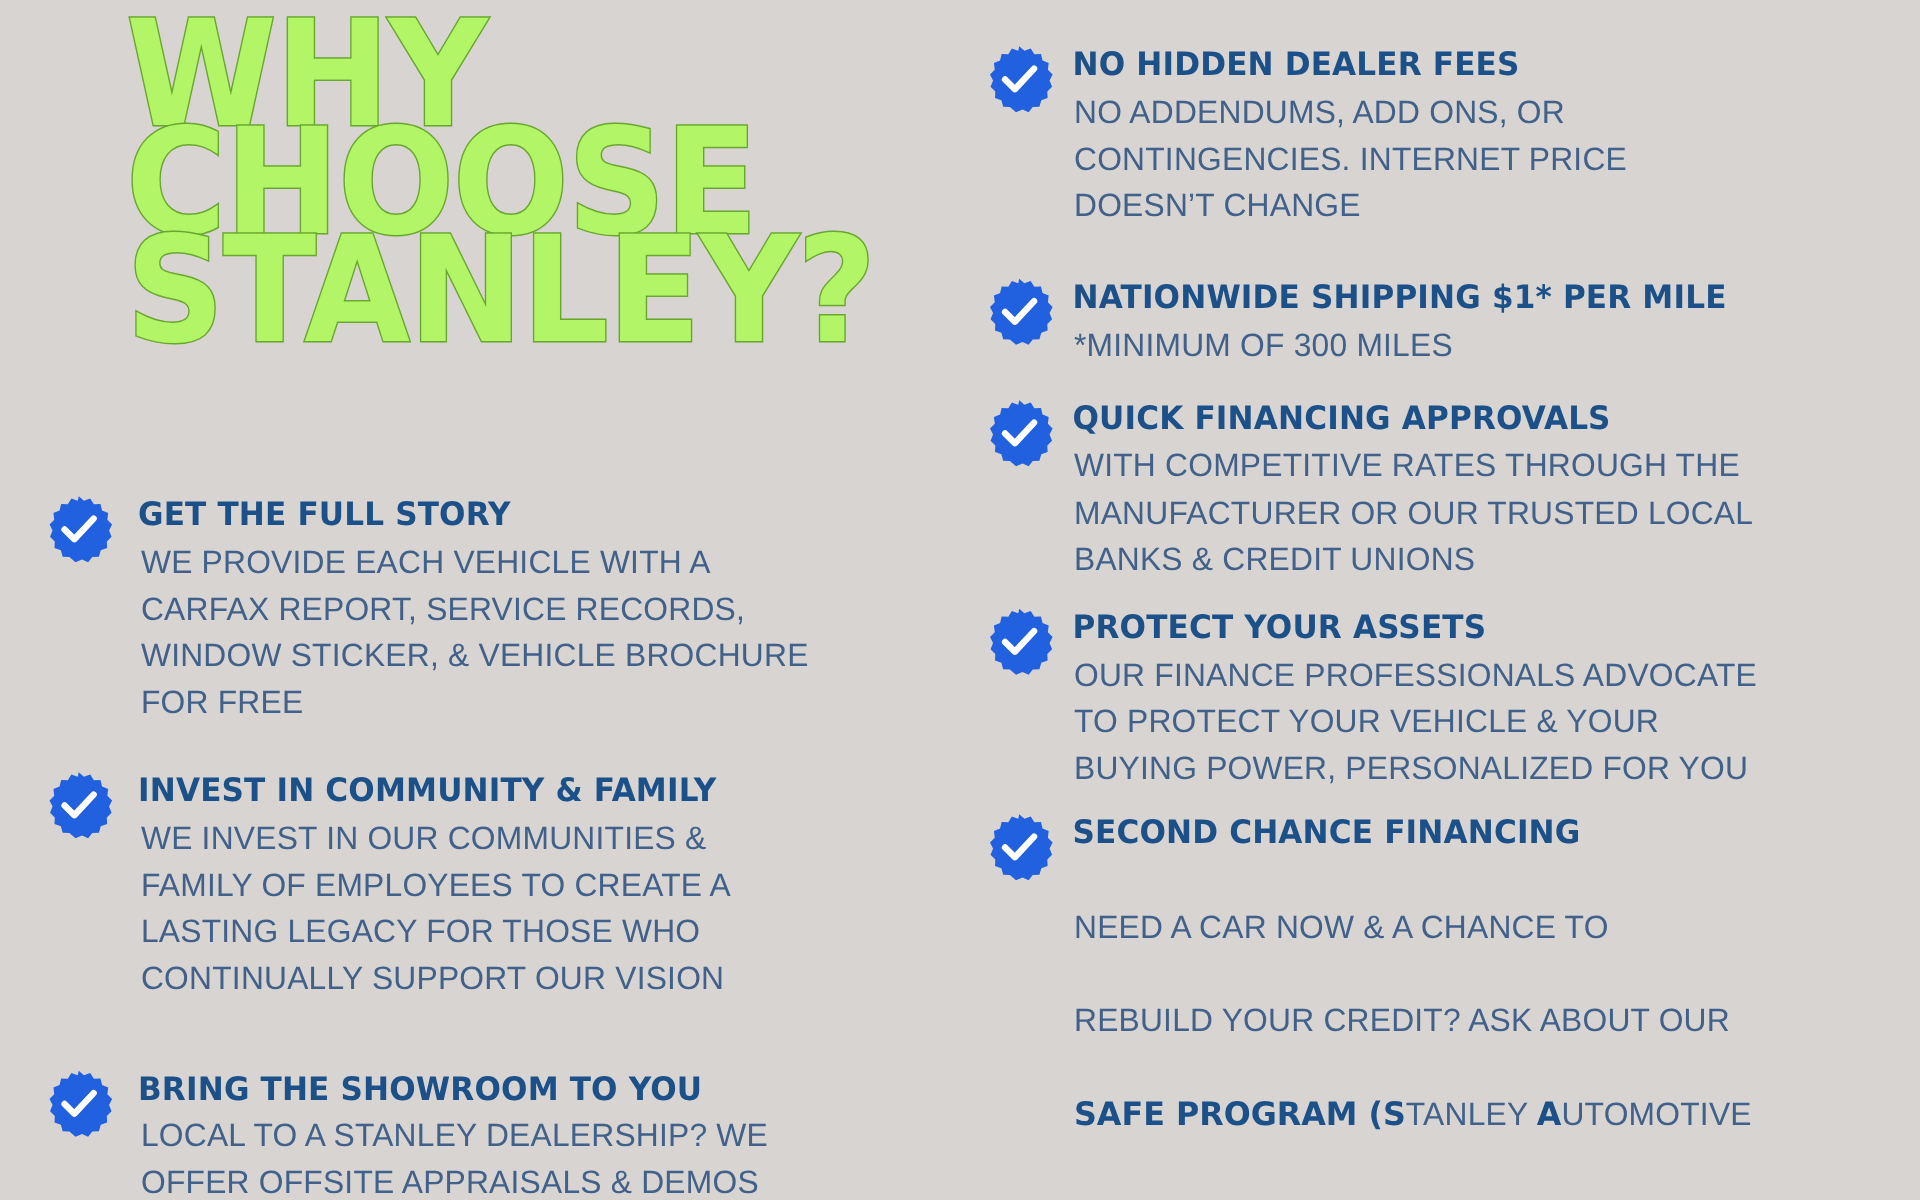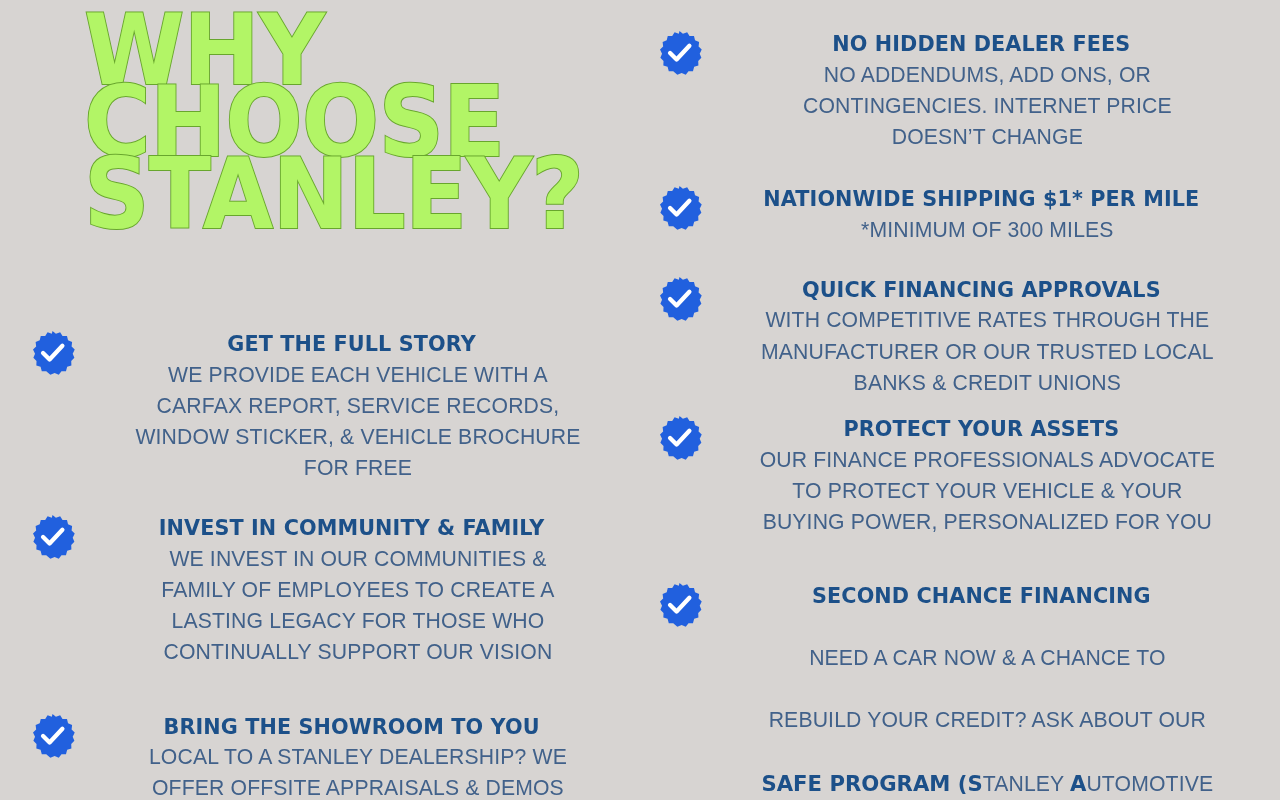--- a/index.html
+++ b/index.html
@@ -56,29 +56,28 @@
     left: 657px;
     width: 610px;
     top: 30px;
   }
 
   .feature {
     position: relative;
     display: block;
     padding-left: 58px;
     margin-bottom: 26px;
-    text-align: center;
   }
   .col-left .feature { padding-left: 62px; }
   .col-left .feature.f1 { margin-bottom: 30px; }
   .col-left .feature.f2 { margin-bottom: 44px; }
   .col-right .feature.r1 { margin-bottom: 32px; }
-  .col-right .feature.r2 { margin-bottom: 30px; }
+  .col-right .feature.r2 { margin-bottom: 20px; }
   .col-right .feature.r3 { margin-bottom: 16px; }
-  .col-right .feature.r4 { margin-bottom: 44px; }
+  .col-right .feature.r4 { margin-bottom: 14px; }
 
   
   .badge {
     position: absolute;
     left: 0;
     top: 0;
     width: 45px;
     height: 45px;
     display: block;
   }

